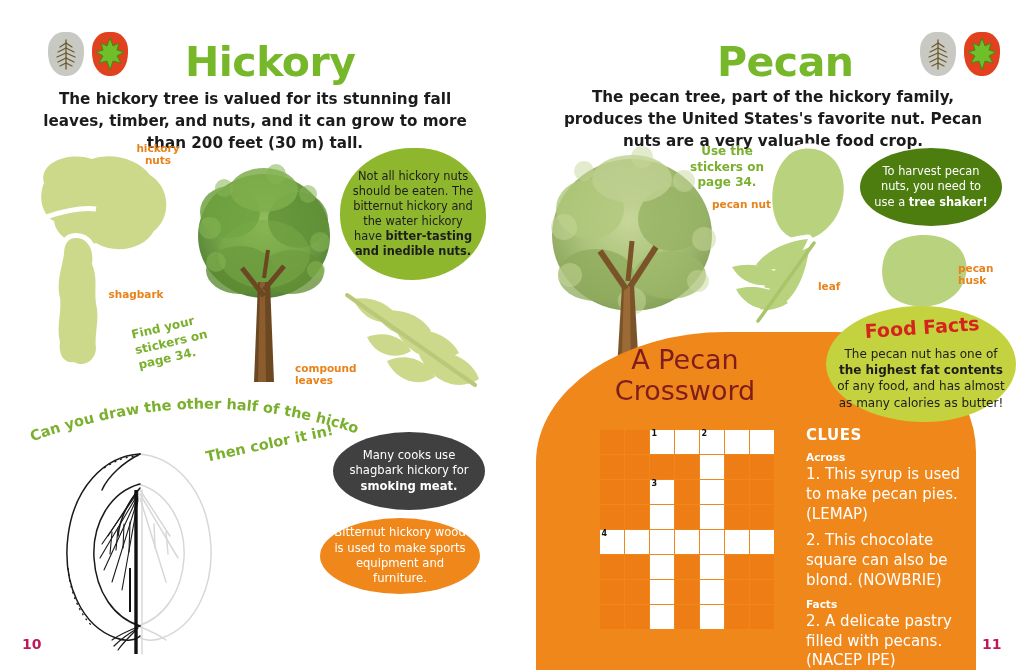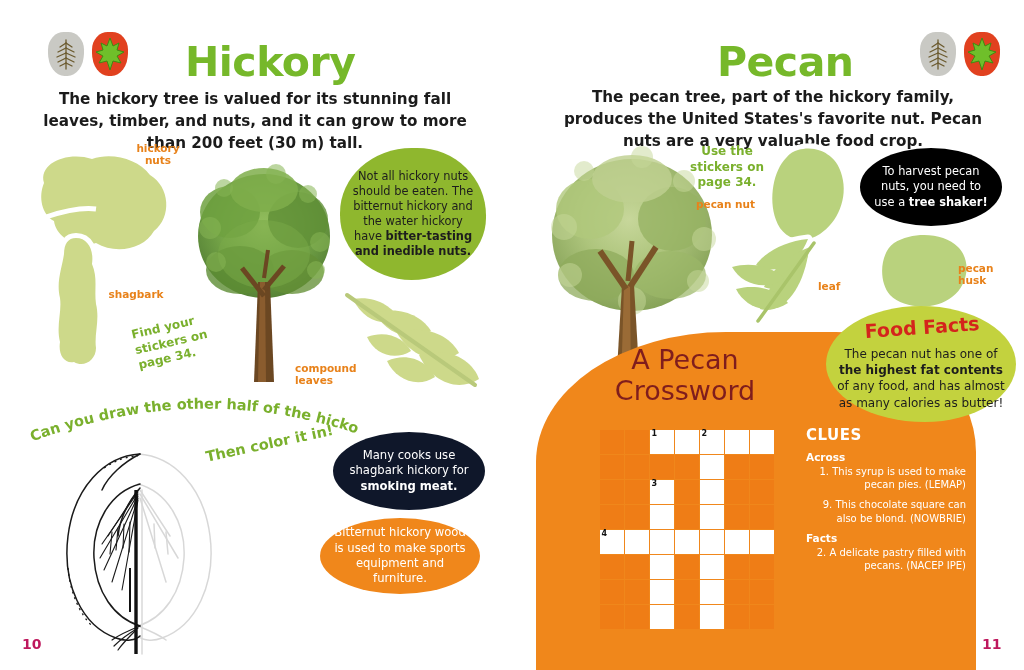--- a/index.html
+++ b/index.html
@@ -25,40 +25,40 @@
   .badge svg{position:absolute;left:0;top:0;}
 
   
   .sticker{position:absolute;}
   .sticker svg{display:block;overflow:visible;}
 
   
   .bubble{position:absolute;display:flex;align-items:center;text-align:center;}
   .bubble .inner{padding:0 12px;line-height:1.32;}
   .bub-olive{background:#8fb72e;border-radius:50% 48% 52% 50%/50% 52% 48% 50%;color:#1d1d1d;font-size:11.4px;}
-  .bub-darkgreen{background:#000000;border-radius:50%;color:#fff;font-size:11.4px;}
-  .bub-pink{background:#0f172a;border-radius:50%;color:#fff;font-size:11.6px;}
+  .bub-darkgreen{background:#4d7c0f;border-radius:50%;color:#fff;font-size:11.4px;}
+  .bub-pink{background:#404040;border-radius:50%;color:#fff;font-size:11.6px;}
   .bub-orange{background:#f0871b;border-radius:50%;color:#fff;font-size:11.6px;}
   .bubble b{font-weight:700;}
 
   
   .rot{position:absolute;transform-origin:left top;white-space:nowrap;}
 
   
   .panel{
     position:absolute;background:#f0871b;
   }
   .panel-title{
     position:absolute;color:#7f1d1d;font-size:27px;line-height:1.15;text-align:center;
     font-family:"DejaVu Sans",sans-serif;
   }
   .clues{position:absolute;color:#fff;}
   .clues h3{margin:0 0 6px 0;font-size:15px;letter-spacing:0.5px;font-weight:700;}
   .clues h4{margin:7px 0 2px 0;font-size:10.5px;font-weight:700;}
-  .clues p{margin:0 0 7px 0;font-size:10px;line-height:1.32;text-align:right;}
+  .clues p{margin:0 0 7px 0;font-size:15px;line-height:1.32;}
 
   
   .grid{position:absolute;display:grid;gap:1px;}
   .cell{position:relative;background:#ef7d16;}
   .cell.open{background:#ffffff;}
   .cell .n{position:absolute;left:1.5px;top:0px;font-size:8px;font-weight:700;color:#111;line-height:1;}
 
   
   .arc{position:absolute;}
   .arc svg text{font-family:"DejaVu Sans",sans-serif;font-weight:700;}
@@ -337,21 +337,21 @@
   </div>
 
   <div class="sticker" style="left:756px;top:140px;">
     <svg width="110" height="120" viewBox="0 0 110 120">
       <path d="M42 10 C62 4 82 16 86 36 C92 58 82 82 64 94 C46 106 26 98 20 80
                C12 58 18 30 30 18 C34 13 38 11 42 10 Z" fill="#ffffff" stroke="#ffffff" stroke-width="10" stroke-linejoin="round"></path>
       <path d="M42 10 C62 4 82 16 86 36 C92 58 82 82 64 94 C46 106 26 98 20 80
                C12 58 18 30 30 18 C34 13 38 11 42 10 Z" fill="#b9d27d"></path>
     </svg>
   </div>
-  <div class="label-orange" style="position:absolute;left:696px;top:198px;width:80px;text-align:left;">pecan nut</div>
+  <div class="label-orange" style="position:absolute;left:712px;top:198px;width:80px;text-align:left;">pecan nut</div>
 
   <div class="bubble bub-darkgreen" style="left:860px;top:148px;width:142px;height:78px;">
     <div class="inner">
       <span>To harvest pecan nuts, you need to use a </span><b>tree shaker!</b>
     </div>
   </div>
 
   <div class="sticker" style="left:712px;top:225px;">
     <svg width="130" height="110" viewBox="0 0 130 110">
       <g fill="#ffffff" stroke="#ffffff" stroke-width="9" stroke-linejoin="round">
@@ -468,21 +468,21 @@
       <div class="cell"></div>
       <div class="cell open"></div>
       <div class="cell"></div>
       <div class="cell"></div>
     </div>
 
   <div class="clues" style="left:806px;top:426px;width:160px;">
     <h3>CLUES</h3>
     <h4>Across</h4>
     <p>1. This syrup is used to make pecan pies. (LEMAP)</p>
-    <p>9. This chocolate square can also be blond. (NOWBRIE)</p>
+    <p>2. This chocolate square can also be blond. (NOWBRIE)</p>
     <h4>Facts</h4>
     <p>2. A delicate pastry filled with pecans. (NACEP IPE)</p>
   </div>
 
   <div class="pagenum" style="position:absolute;left:982px;top:636px;">11</div>
 
   <div class="spread-gutter"></div>
 </div>
 
 </body></html>

